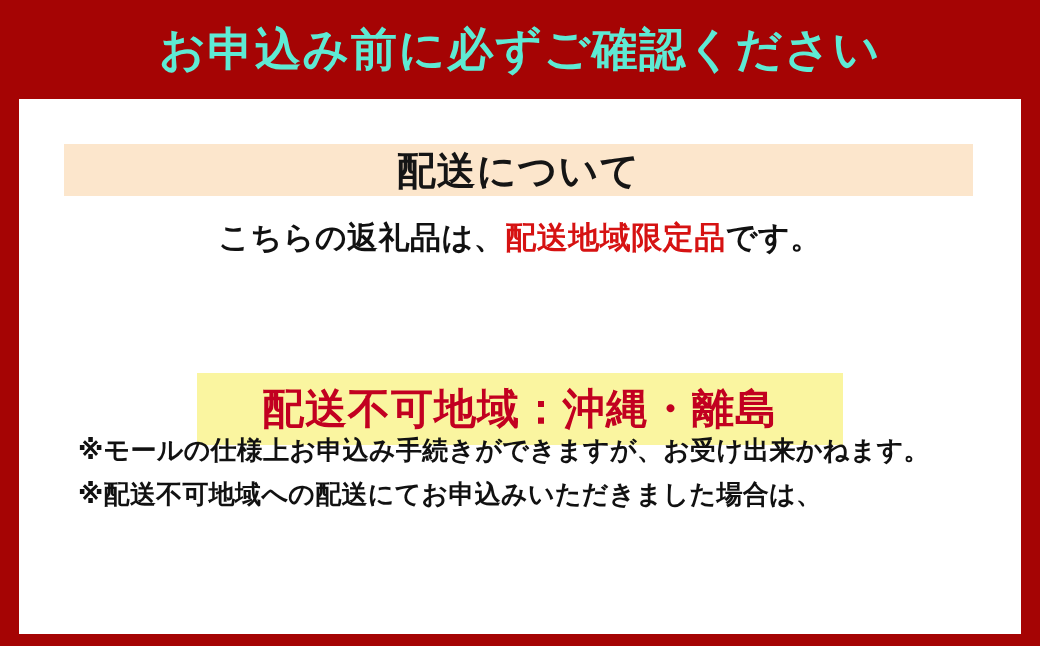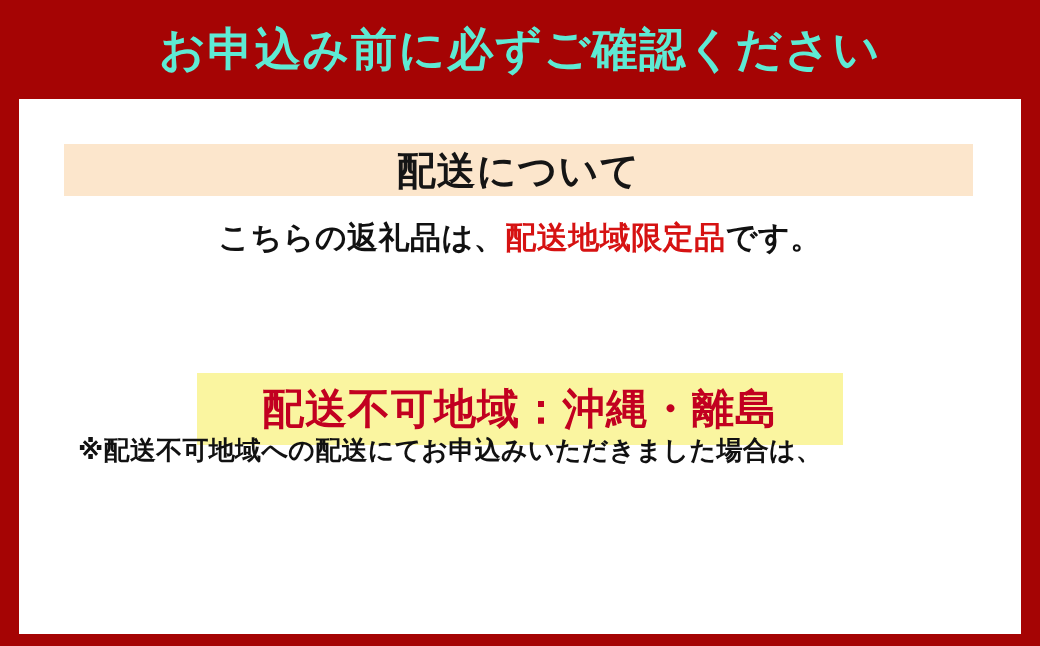--- a/index.html
+++ b/index.html
@@ -147,17 +147,18 @@
 
     <div class="lead">
       <span class="line"><span>こちらの返礼品は、</span><span class="hl-red">配送地域限定品</span><span>です。</span></span>
     </div>
 
     <div class="highlight-band">
       <div class="highlight-text">配送不可地域：沖縄・離島</div>
     </div>
 
     <div class="notes">
+      <span class="note-line">※モールの仕様上お申込み手続きができますが、お受け出来かねます。</span>
       <span class="note-line">※配送不可地域への配送にてお申込みいただきました場合は、</span>
     </div>
 
   </div>
 </div>
 
 </body></html>

